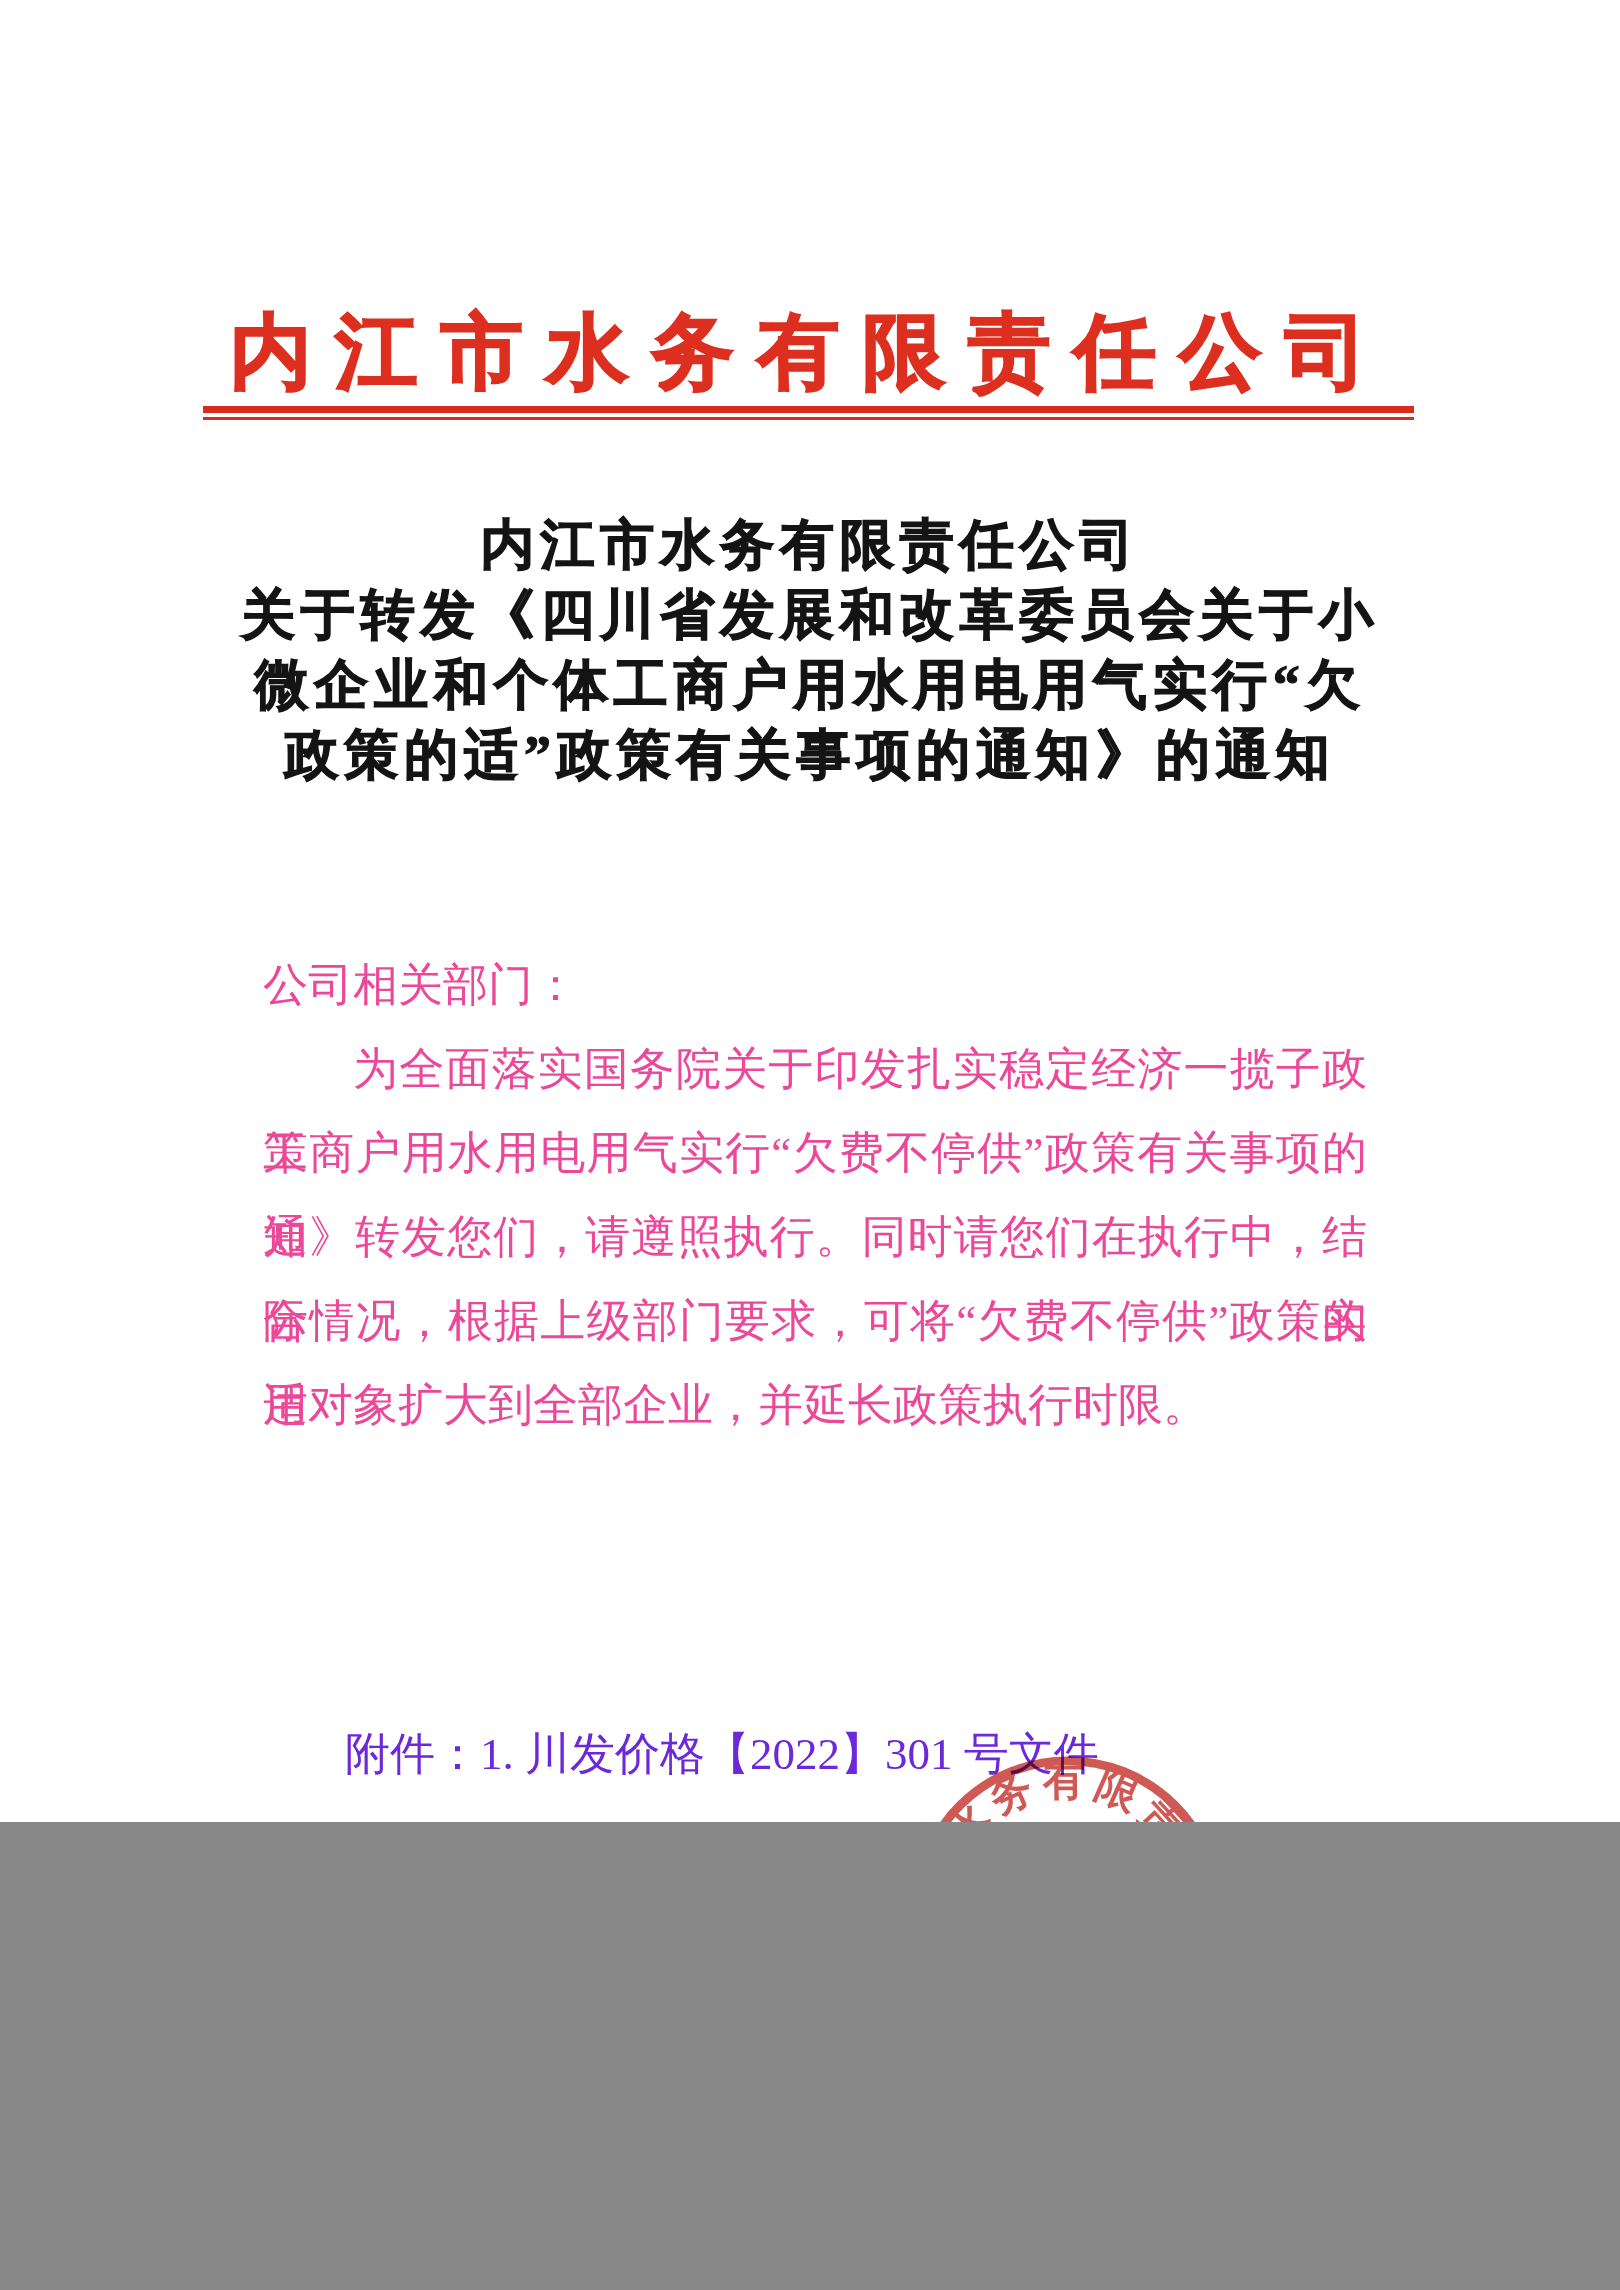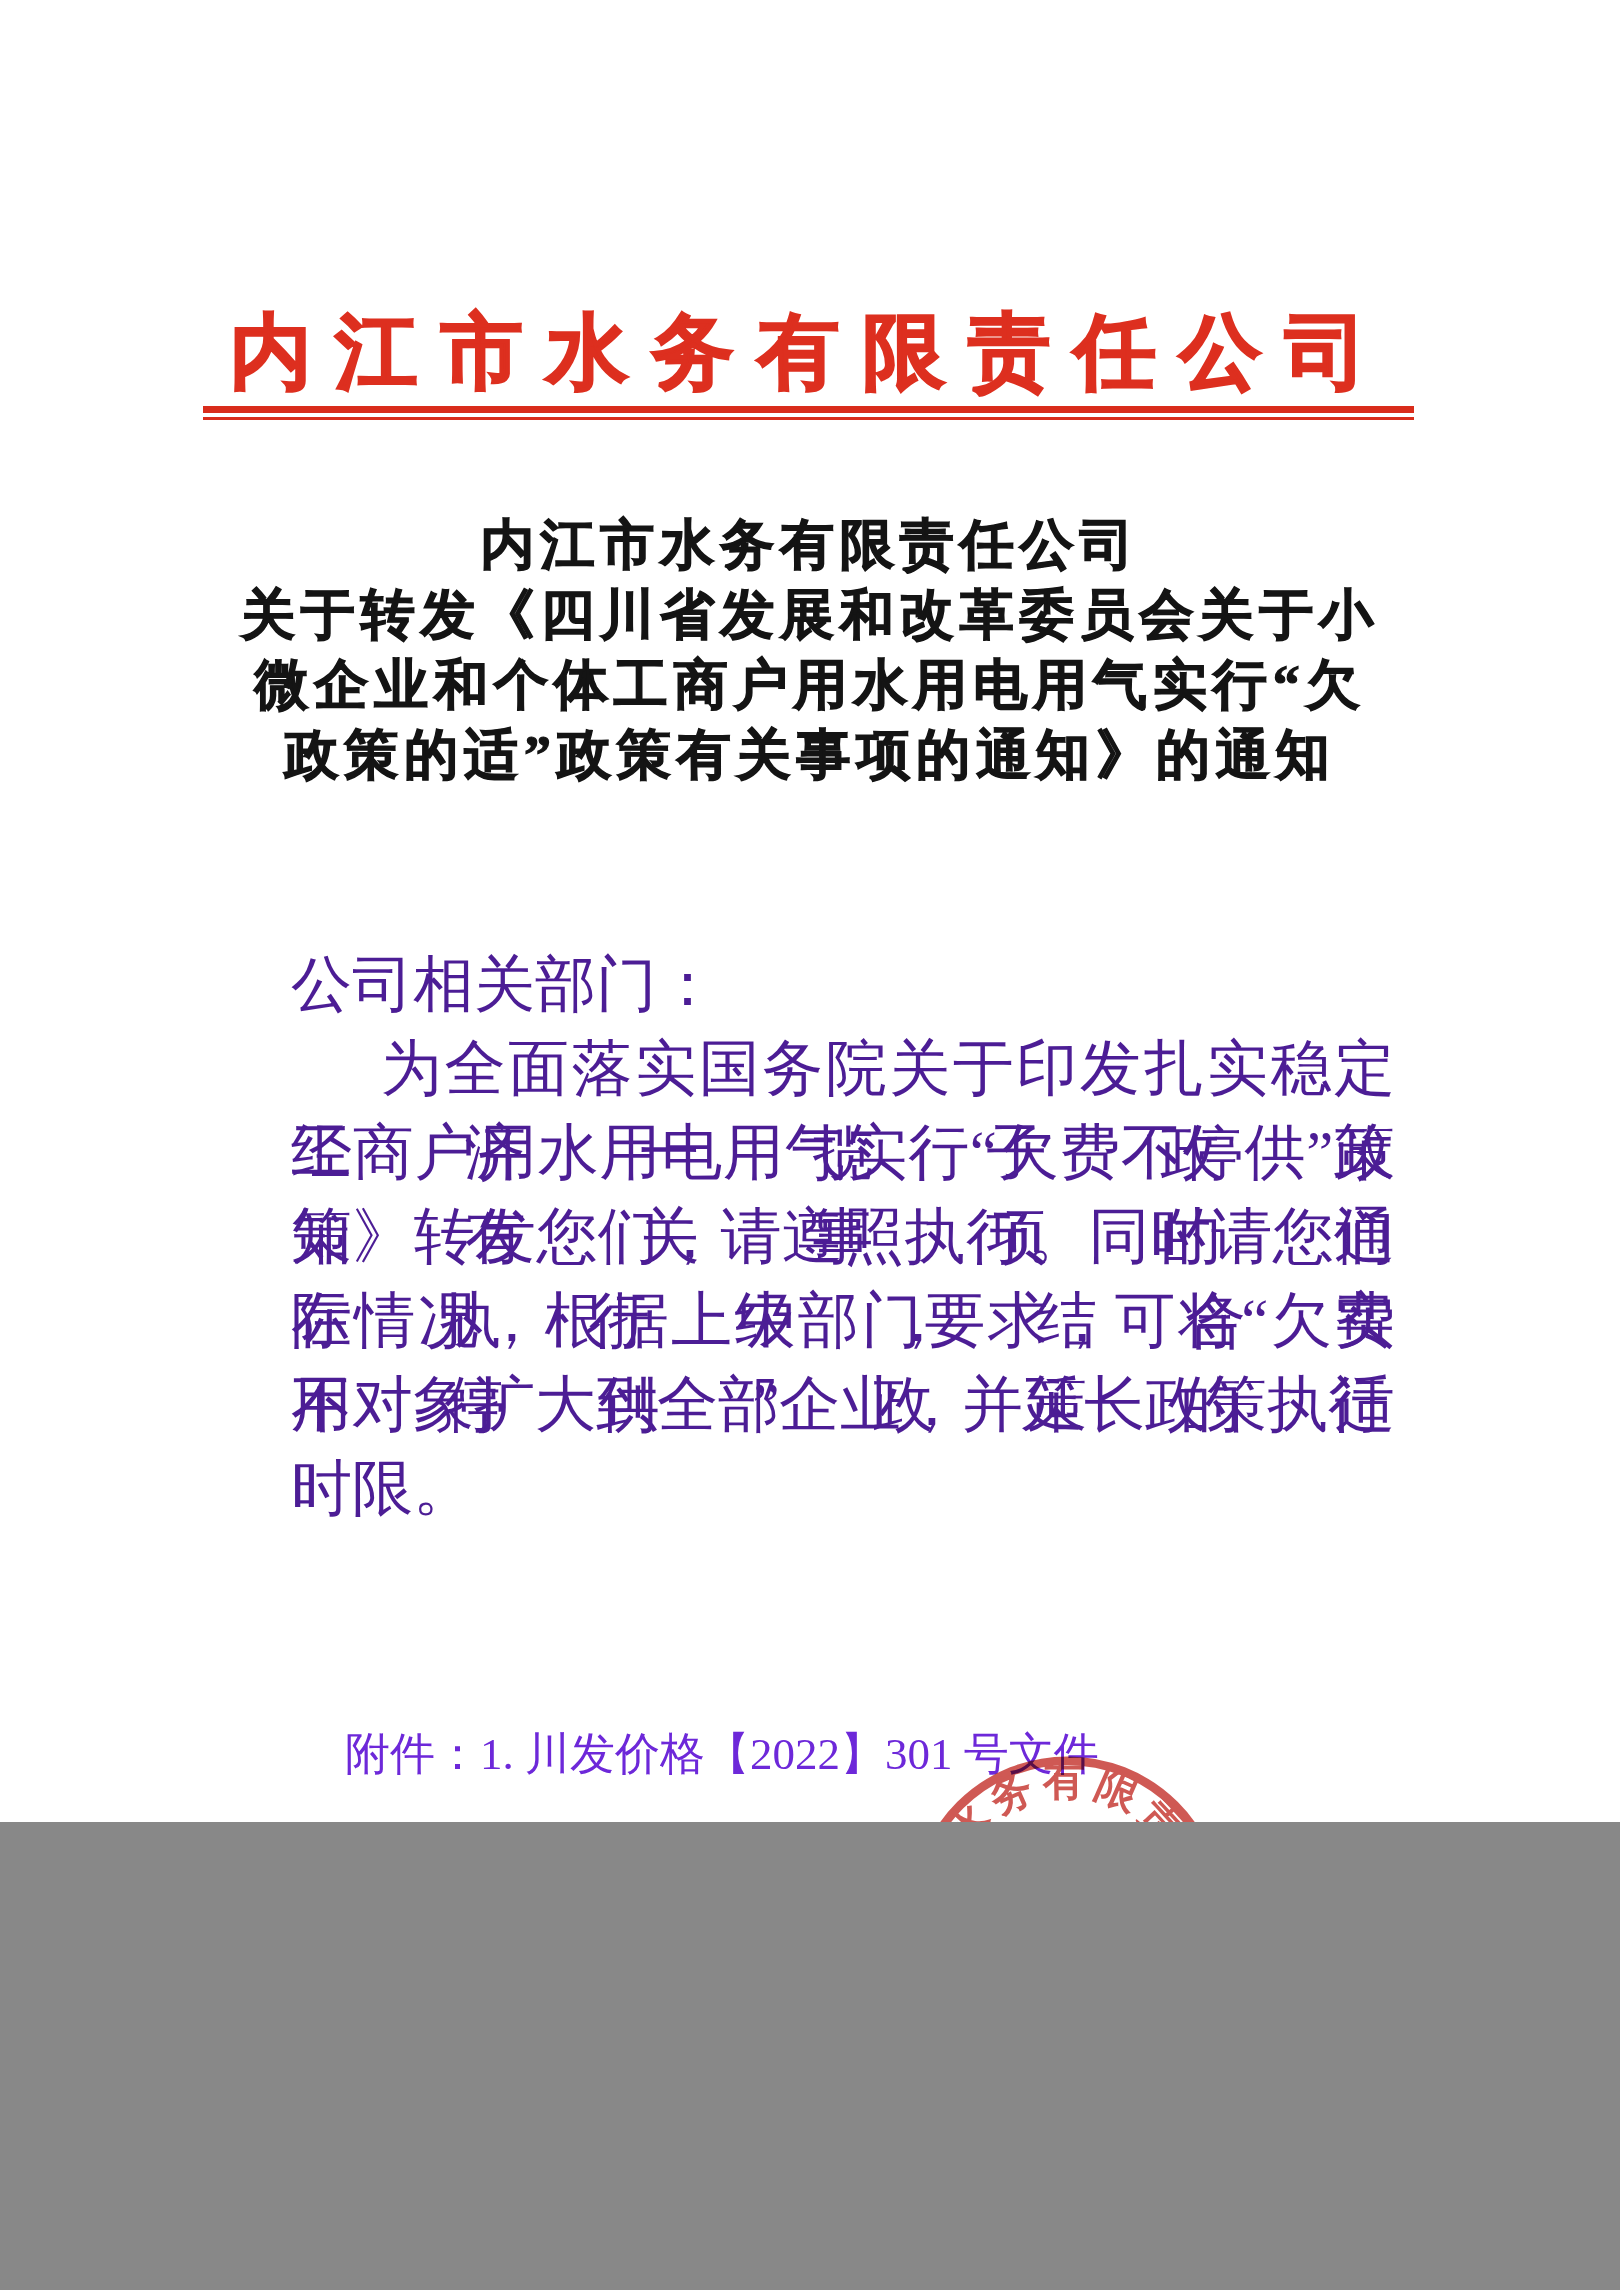--- a/index.html
+++ b/index.html
@@ -57,23 +57,22 @@
     -webkit-text-stroke: 1.2px #141414;
   }
   .doc-title div { white-space: nowrap; }
 
   
   .body-block {
     position: absolute;
     top: 943px;
     left: 263px;
     width: 1104px;
-    color: #4c1d95;
-    font-size: 61px;
-    margin-left: 28px;
+    color: #ec4899;
+    font-size: 45px;
   }
   .body-line {
     height: 84px;
     line-height: 84px;
     text-align: justify;
     text-align-last: justify;
     white-space: normal;
   }
   .body-line.first { text-indent: 90px; }
   .body-line.no-just { text-align: left; text-align-last: left; }

